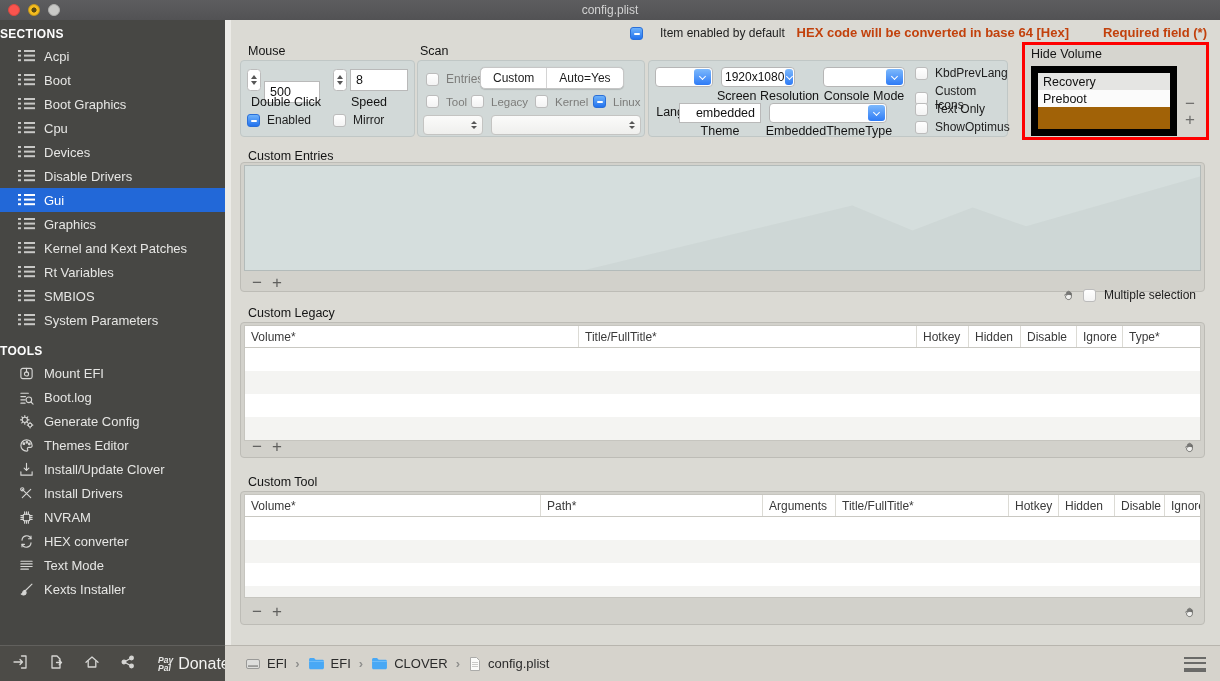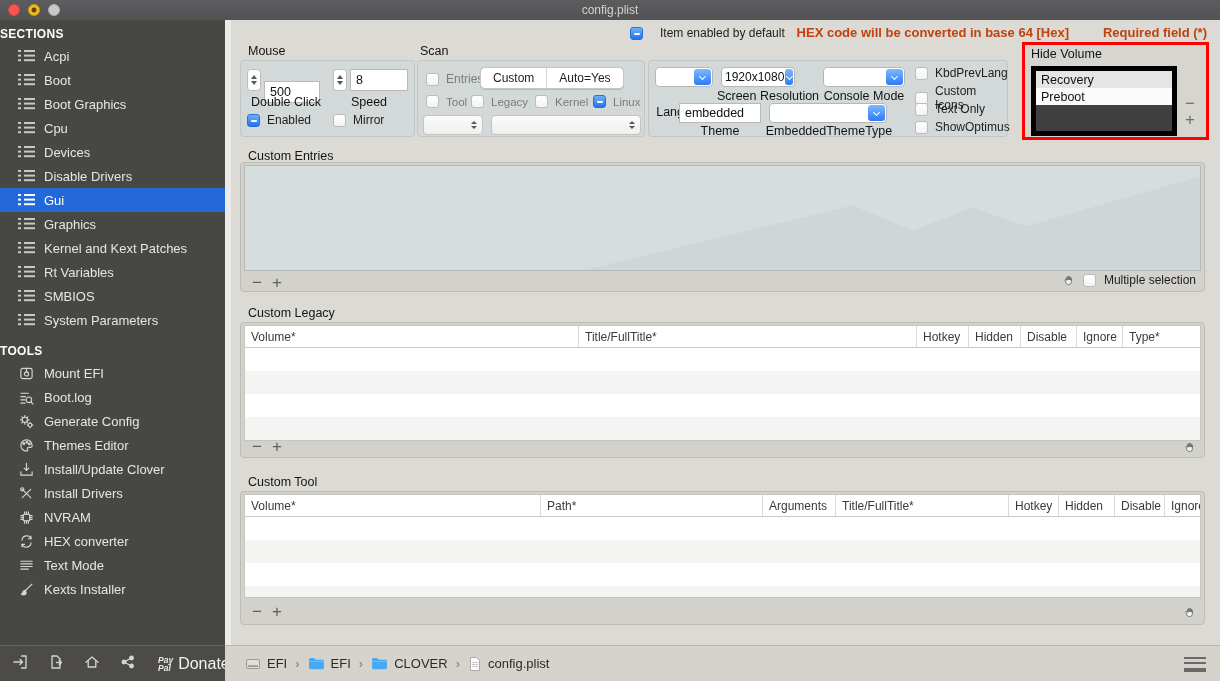--- a/index.html
+++ b/index.html
@@ -47,21 +47,21 @@
   .cb.on { background:linear-gradient(#6eb2fb,#2272ee); border:1px solid #2a6fd8; }
   .cb.on::after { content:""; position:absolute; left:2.5px; top:5px; width:6px; height:2px; background:#fff; border-radius:1px; }
   .cb-row { display:flex; align-items:center; gap:7px; position:absolute; }
 
   
   .stepper { width:14px; height:22px; background:#fff; border:1px solid #bcbcbc; border-radius:3.5px; display:flex; flex-direction:column; align-items:center; justify-content:center; gap:2.5px; position:absolute; }
   .tri-up { width:0; height:0; border-left:3.5px solid transparent; border-right:3.5px solid transparent; border-bottom:4.5px solid #565656; }
   .tri-down { width:0; height:0; border-left:3.5px solid transparent; border-right:3.5px solid transparent; border-top:4.5px solid #565656; }
 
   .tfield { position:absolute; height:22px; background:#fff; border:1px solid #b9b9b9; font-family:"Liberation Sans", sans-serif; font-size:12.5px; padding:0 5px; color:#111; }
-  .tfield.center { text-align:left; }
+  .tfield.center { text-align:right; }
 
   .under-lbl { position:absolute; font-size:12.5px; color:#141414; text-align:center; }
 
   
   .seg { position:absolute; display:flex; background:#fff; border:1px solid #c6c6c6; border-radius:5px; height:22px; overflow:hidden; box-shadow:0 .5px 1px rgba(0,0,0,.15); }
   .seg span { display:flex; align-items:center; justify-content:center; font-size:12px; padding:8px 12px; }
   .seg span + span { border-left:1px solid #d4d4d4; }
 
   
   .popup { position:absolute; height:20px; background:linear-gradient(#fbfbfa,#efefed); border:1px solid #c4c4c2; border-radius:4px; display:flex; align-items:center; justify-content:flex-end; padding-right:5px; }
@@ -71,21 +71,21 @@
 
   
   .combo { position:absolute; height:20px; background:#fff; border:1px solid #b6b6b6; border-radius:4px; display:flex; align-items:stretch; overflow:hidden; }
   .combo .val { flex:1; display:flex; align-items:center; justify-content:center; font-size:12px; color:#111; padding-left:3px; }
   .combo-btn { width:17px; margin:1px; border-radius:3px; background:linear-gradient(#7db9fc,#2e7bf6); display:flex; align-items:center; justify-content:center; }
   .chev { width:5px; height:5px; border-right:1.7px solid #fff; border-bottom:1.7px solid #fff; transform:rotate(45deg); margin-top:-2px; }
 
   
   .hidevol { position:absolute; left:797px; top:22px; width:187px; height:98px; border:3px solid #fe0000; background:#d6d5cf; }
   .hv-title { font-size:12.5px; color:#141414; padding:2px 0 0 6px; }
-  .hv-list { position:absolute; left:6px; top:21px; width:146px; height:70px; background:#404040; border:5px solid #000000; }
+  .hv-list { position:absolute; left:6px; top:21px; width:146px; height:70px; background:#a16207; border:7px solid #000000; }
   .hv-row { height:17px; display:flex; align-items:center; padding-left:5px; font-size:12.5px; color:#111; }
   .hv-row.r0 { background:#e5e5e3; }
   .hv-row.r1 { background:#fbfbfb; }
   .hv-minus, .hv-plus { position:absolute; right:8px; width:16px; height:16px; color:#6d6d6b; font-size:17px; line-height:14px; text-align:center; }
   .hv-minus { top:52px; }
   .hv-plus { top:68px; }
 
   
   .panel { position:absolute; background:#d2d1cb; border:1px solid #bdbcb6; border-radius:4px; }
   .mp-btns { position:absolute; display:flex; gap:4px; color:#5f5f5d; font-size:17px; }
@@ -437,21 +437,21 @@
 
   <div class="grp-label" style="left:23px; top:129px;">Custom Entries</div>
   <div class="panel" style="left:15px; top:142px; width:965px; height:130px;">
     <div class="ce-inner">
       <div class="mountain"></div>
     </div>
     <div class="mp-btns" style="left:8px; top:112px;">
       <span>−</span>
       <span>+</span>
     </div>
-    <div style="position:absolute; right:8px; top:110px; display:flex; align-items:center; gap:8px;">
+    <div style="position:absolute; right:8px; top:125px; display:flex; align-items:center; gap:8px;">
       <span class="hand">
           <svg width="13" height="13" viewBox="0 0 16 16">
             <path d="M4.5 9.5 3.6 7.8c-.5-.9.7-1.7 1.3-.9l.8 1V4.3c0-1 1.5-1 1.5 0v3-3.8c0-1 1.5-1 1.5 0v3.8-3.2c0-1 1.5-1 1.5 0v3.4-2.2c0-.9 1.4-.9 1.4 0V9c0 2.6-1.4 4-3.6 4-1.8 0-2.7-1-3.5-2.5z" fill="#f1f1ef" stroke="#5a5a58" stroke-width="1"></path>
           </svg>
         </span>
       <span class="cb"></span>
       <span>Multiple selection</span>
     </div>
   </div>
 

